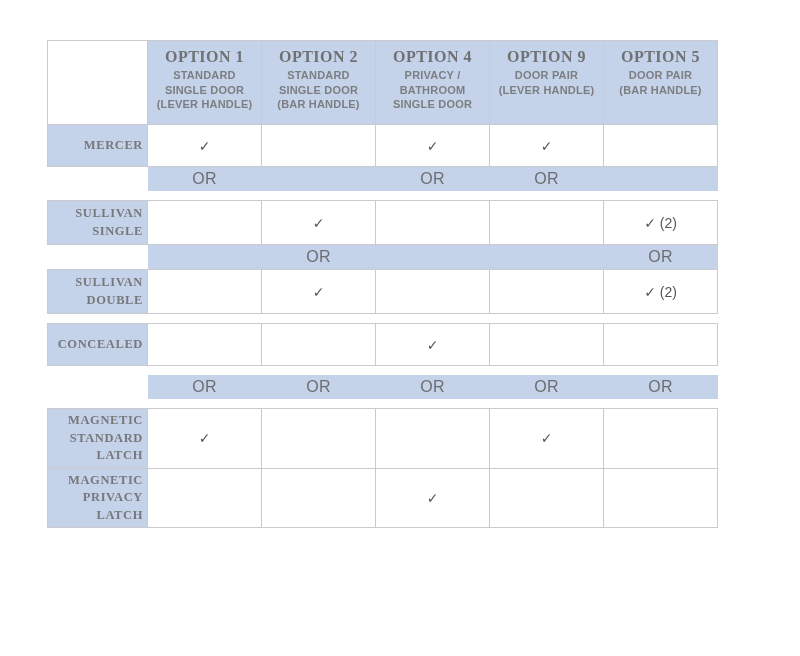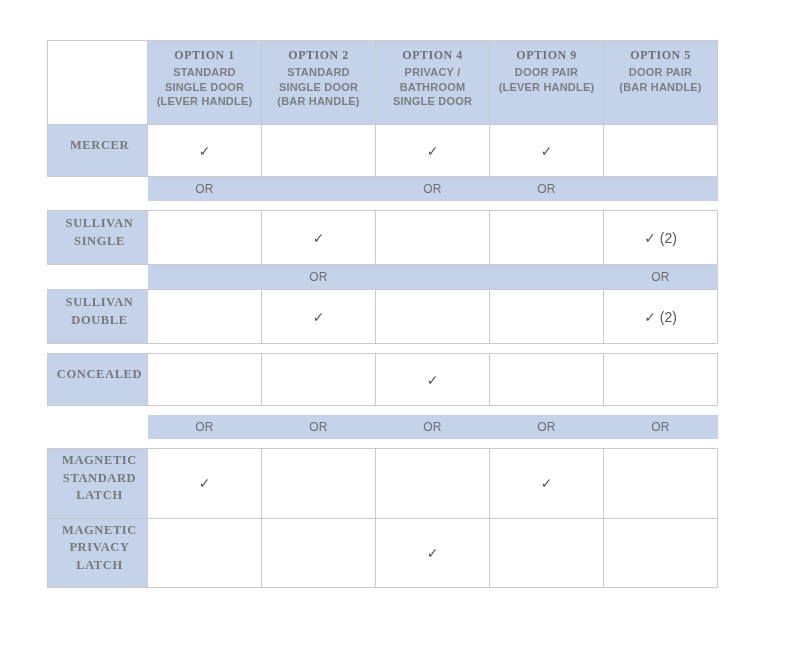--- a/index.html
+++ b/index.html
@@ -20,50 +20,50 @@
   }
   th,td{padding:0;margin:0;}
   .row-header th{height:70px;}
   .corner-cell{background:#ffffff;border:1px solid var(--border);}
   .head-cell{
     background:var(--blue);border:1px solid var(--border);
     vertical-align:top;padding:7px 2px 6px 2px;
   }
   .opt-title{
     font-family:"Liberation Serif","DejaVu Serif",serif;font-weight:700;
-    font-size:12px;color:var(--head-text);letter-spacing:0.5px;text-align:center;
+    font-size:16px;color:var(--head-text);letter-spacing:0.5px;text-align:center;
   }
   .opt-sub{
     font-family:"Liberation Sans","DejaVu Sans",sans-serif;font-size:11px;
     color:var(--sub-text);letter-spacing:0.2px;line-height:1.32;
     text-align:center;white-space:pre-line;margin-top:2px;
   }
   tr.row-item td{height:35px;}
   tr.lines-2 td{height:37px;}
   tr.lines-3 td{height:50px;}
   tr.row-or td{height:24px;}
   tr.row-gap td{height:9px;border:none;background:#ffffff;}
   .label-cell{
     background:var(--blue);border:1px solid var(--border);
     font-family:"Liberation Serif","DejaVu Serif",serif;font-weight:700;
     font-size:12.5px;color:var(--label-text);letter-spacing:0.6px;line-height:1.4;
-    padding:3px 4px 13px 8px;vertical-align:middle;white-space:pre-line;text-align:center;
+    padding:3px 4px 3px 8px;vertical-align:middle;white-space:pre-line;text-align:right;
   }
   .cell{
     background:#ffffff;border:1px solid var(--border);
     text-align:center;vertical-align:middle;
     font-family:"Liberation Sans","DejaVu Sans",sans-serif;
     font-size:14px;color:var(--check-text);
   }
   .or-label{background:#ffffff;border:none;}
   .or-cell{
     background:var(--blue);border:none;
     text-align:center;vertical-align:middle;
     font-family:"Liberation Sans","DejaVu Sans",sans-serif;
-    font-size:12px;color:var(--or-text);letter-spacing:0.3px;
+    font-size:16px;color:var(--or-text);letter-spacing:0.3px;
   }
 </style>
 </head>
 <body>
 
 <div class="canvas">
   <table class="options">
     <colgroup>
       <col style="width:100px">
       <col style="width:114px">

